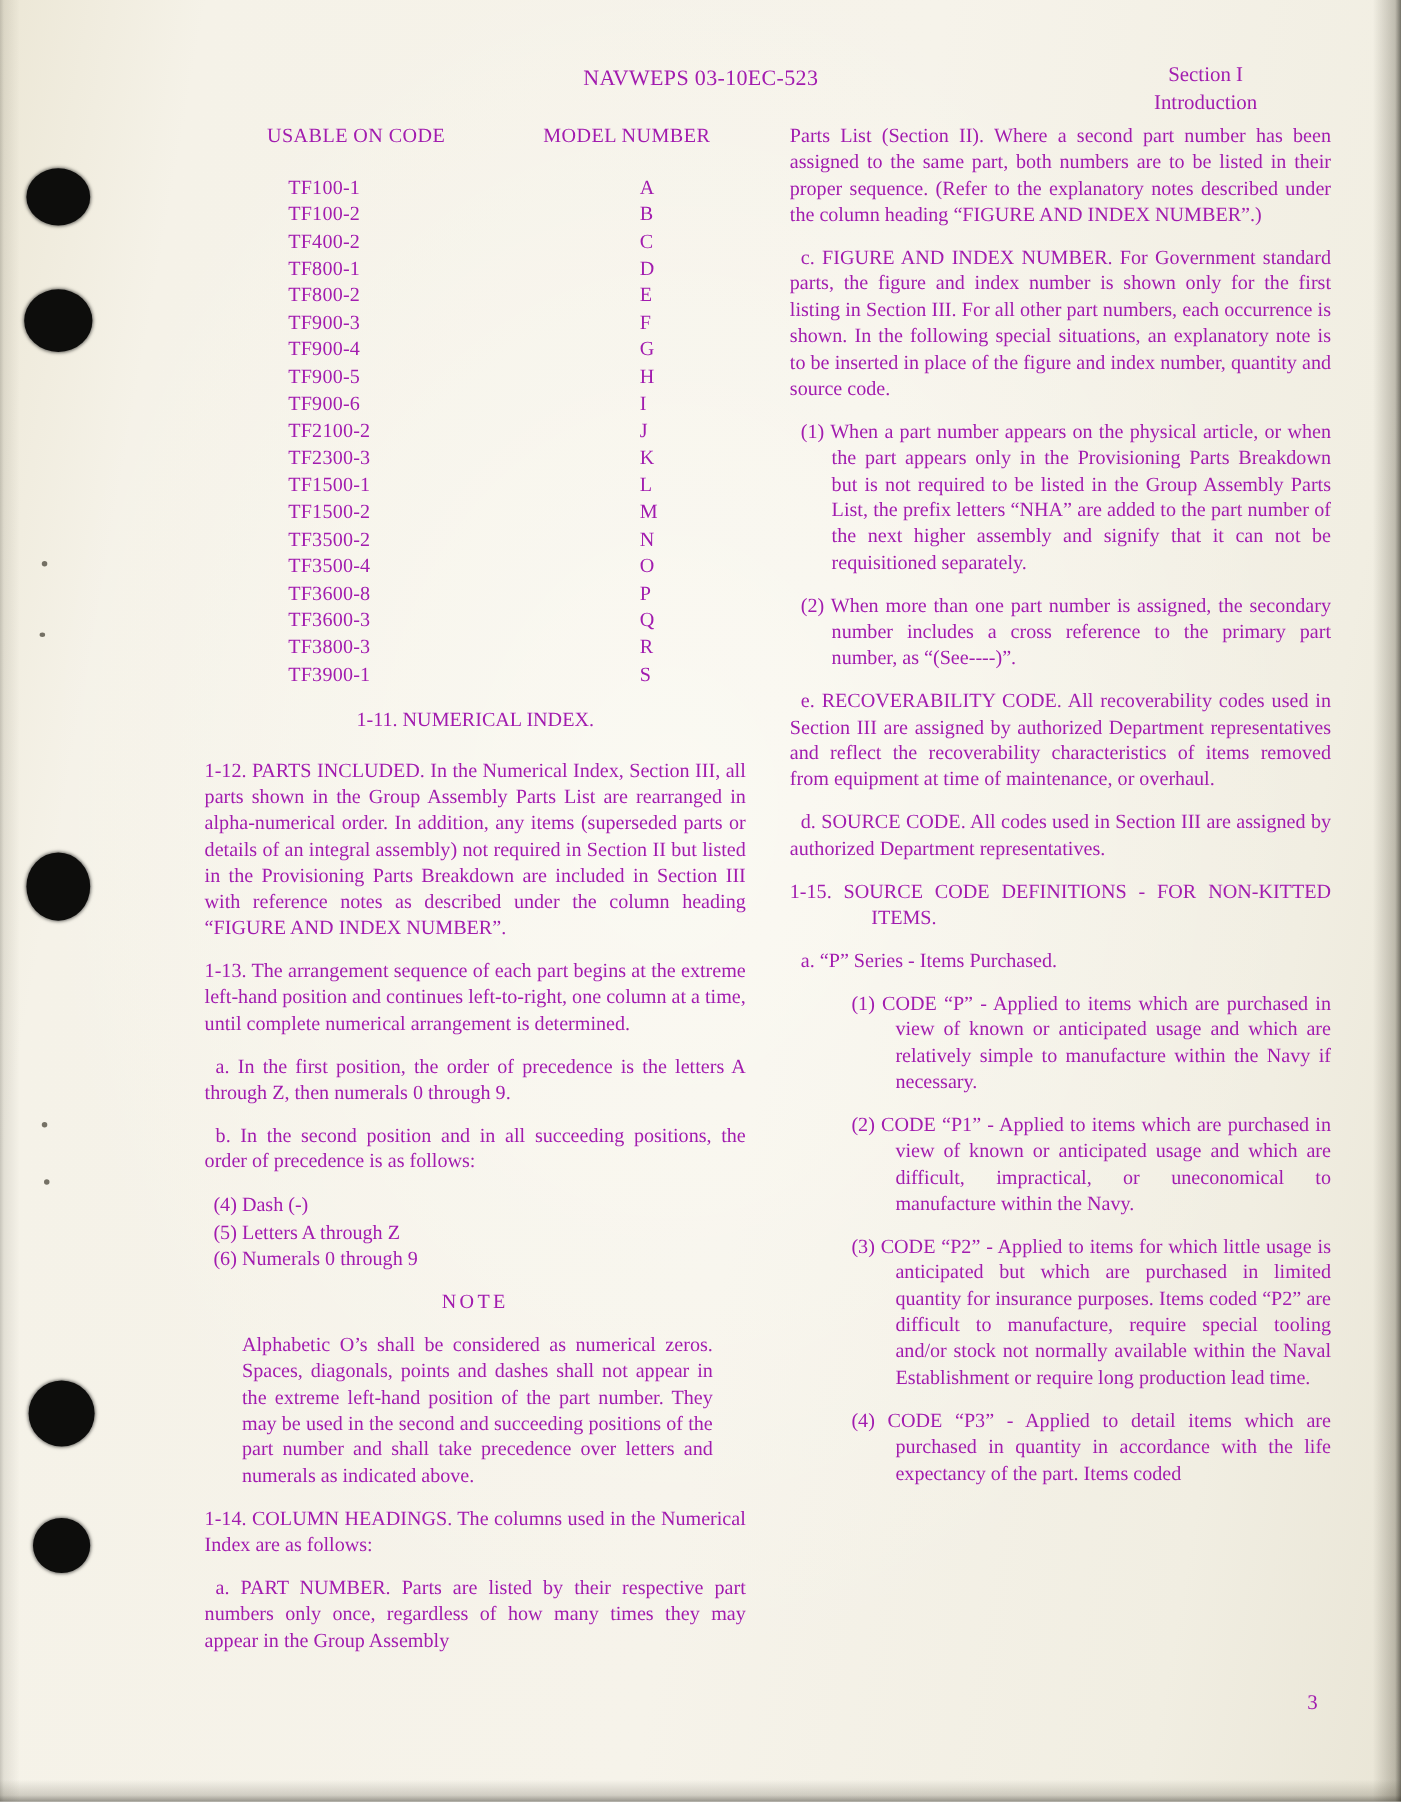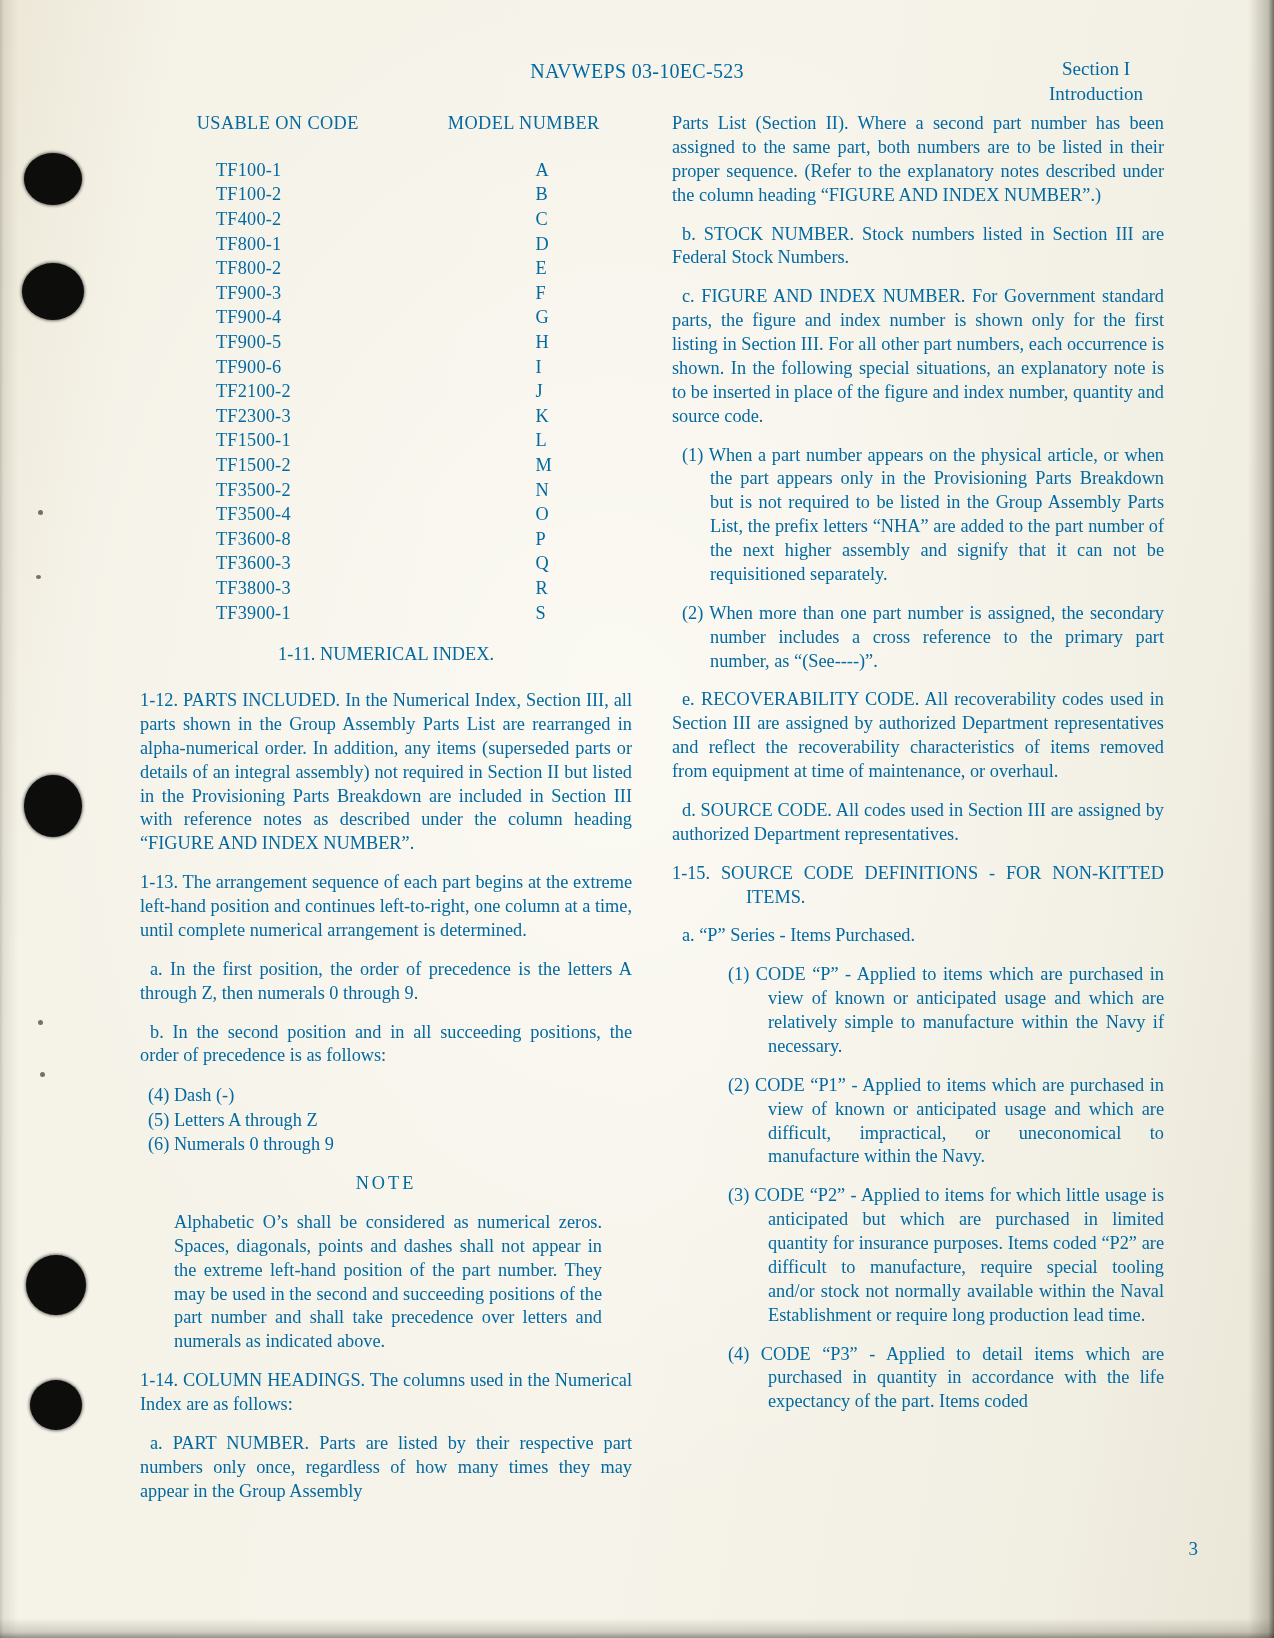--- a/index.html
+++ b/index.html
@@ -7,21 +7,21 @@
     padding: 0;
     background: #6e6e6e;
   }
   .page {
     position: relative;
     width: 1274px;
     height: 1638px;
     background: #f4f1e6;
     overflow: hidden;
     font-family: "Liberation Serif", "DejaVu Serif", serif;
-    color: #0369a1;
+    color: #a21caf;
   }
   
   .paper-tone {
     position: absolute;
     inset: 0;
     background:
       radial-gradient(ellipse at 48% 45%, rgba(255,255,250,0.55) 0%, rgba(244,241,230,0) 62%),
       linear-gradient(100deg, #ece7d6 0%, #f5f2e8 12%, #f6f3ea 55%, #f1eee2 85%, #e9e5d6 100%);
     pointer-events: none;
   }
@@ -80,20 +80,21 @@
     width: 180px;
   }
 
   
   .col {
     position: absolute;
     top: 112px;
     width: 492px;
     font-size: 18.3px;
     line-height: 1.305;
+    margin-left: 46px;
   }
   .col-left  { left: 140px; }
   .col-right { left: 672px; }
 
   p {
     margin: 0 0 15px 0;
     text-align: justify;
     text-justify: inter-word;
   }
   p.last { margin-bottom: 0; }
@@ -299,21 +300,20 @@
 
     <div class="note-head">NOTE</div>
     <p class="note-body">Alphabetic O’s shall be considered as numerical zeros. Spaces, diagonals, points and dashes shall not appear in the extreme left-hand position of the part number. They may be used in the second and succeeding positions of the part number and shall take precedence over letters and numerals as indicated above.</p>
 
     <p class="noindent">1-14. COLUMN HEADINGS. The columns used in the Numerical Index are as follows:</p>
     <p class="ind-a last">a. PART NUMBER. Parts are listed by their respective part numbers only once, regardless of how many times they may appear in the Group Assembly</p>
   </div>
 
   <div class="col col-right">
     <p class="noindent">Parts List (Section II). Where a second part number has been assigned to the same part, both numbers are to be listed in their proper sequence. (Refer to the explanatory notes described under the column heading “FIGURE AND INDEX NUMBER”.)</p>
-    <p class="ind-a">b. STOCK NUMBER. Stock numbers listed in Section III are Federal Stock Numbers.</p>
     <p class="ind-a">c. FIGURE AND INDEX NUMBER. For Government standard parts, the figure and index number is shown only for the first listing in Section III. For all other part numbers, each occurrence is shown. In the following special situations, an explanatory note is to be inserted in place of the figure and index number, quantity and source code.</p>
     <p class="sub-1">(1) When a part number appears on the physical article, or when the part appears only in the Provisioning Parts Breakdown but is not required to be listed in the Group Assembly Parts List, the prefix letters “NHA” are added to the part number of the next higher assembly and signify that it can not be requisitioned separately.</p>
     <p class="sub-1">(2) When more than one part number is assigned, the secondary number includes a cross reference to the primary part number, as “(See----)”.</p>
     <p class="ind-a">e. RECOVERABILITY CODE. All recoverability codes used in Section III are assigned by authorized Department representatives and reflect the recoverability characteristics of items removed from equipment at time of maintenance, or overhaul.</p>
     <p class="ind-a">d. SOURCE CODE. All codes used in Section III are assigned by authorized Department representatives.</p>
     <p class="hang15">1-15. SOURCE CODE DEFINITIONS - FOR NON-KITTED ITEMS.</p>
     <p class="ind-a">a. “P” Series - Items Purchased.</p>
     <p class="sub">(1) CODE “P” - Applied to items which are purchased in view of known or anticipated usage and which are relatively simple to manufacture within the Navy if necessary.</p>
     <p class="sub">(2) CODE “P1” - Applied to items which are purchased in view of known or anticipated usage and which are difficult, impractical, or uneconomical to manufacture within the Navy.</p>
     <p class="sub">(3) CODE “P2” - Applied to items for which little usage is anticipated but which are purchased in limited quantity for insurance purposes. Items coded “P2” are difficult to manufacture, require special tooling and/or stock not normally available within the Naval Establishment or require long production lead time.</p>

